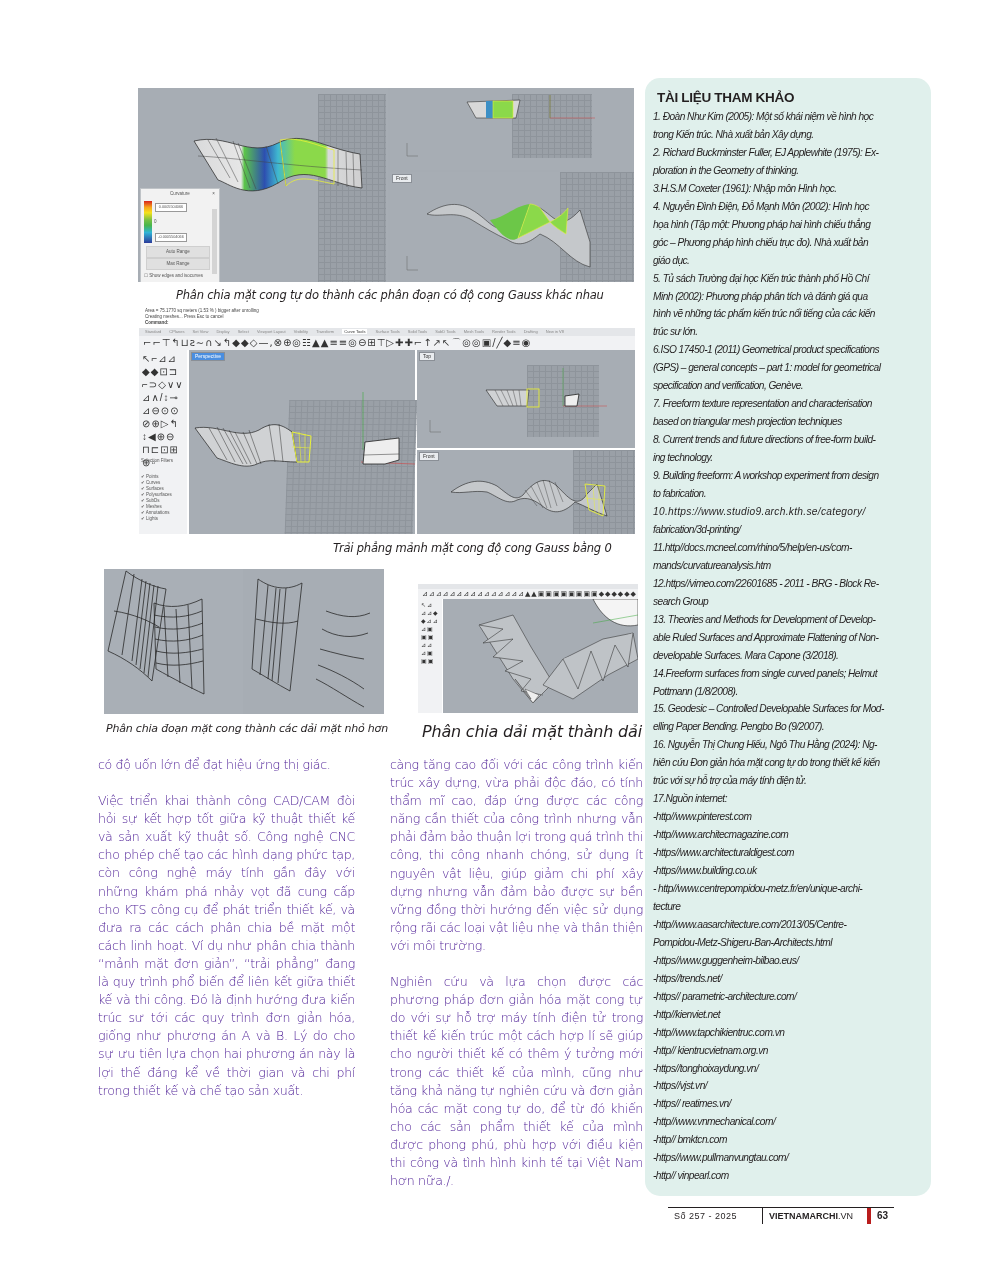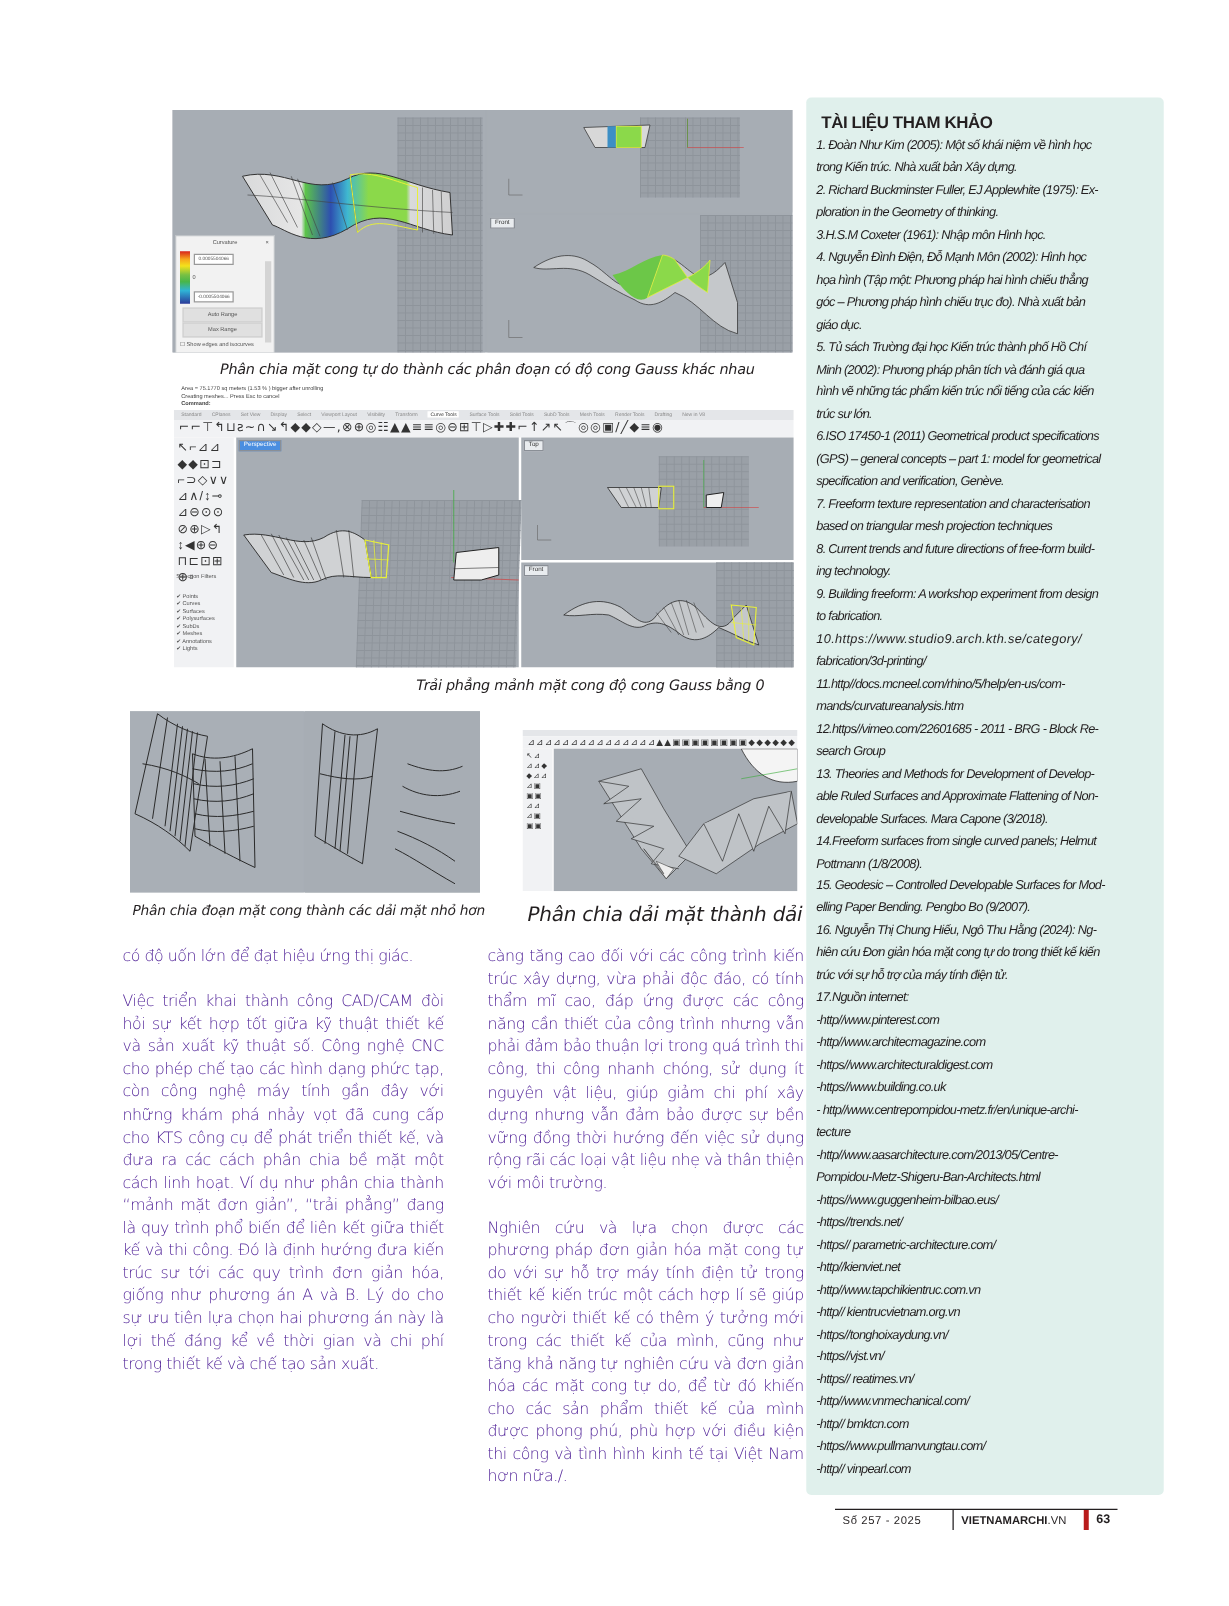--- a/index.html
+++ b/index.html
@@ -67,21 +67,21 @@
   
   .body-col {
     position: absolute; font-family: "DejaVu Sans", sans-serif; font-size: 12.6px;
     line-height: 18.1px; color: #4c1d95; text-align: justify; letter-spacing: -0.35px;
     font-weight: 300;
   }
   .body-col p { margin: 0 0 18px 0; }
 
   .refs {
     position: absolute; left: 645px; top: 78px; width: 286px; height: 1118px;
-    background: #e0f0ec; border-radius: 4px;
+    background: #e0f0ec; border-radius: 15px;
   }
   .refs-title {
     position: absolute; left: 12px; top: 12px; font-family: "Liberation Sans", sans-serif;
     font-weight: bold; font-size: 13.5px; color: #231f20; letter-spacing: -0.3px;
   }
   .refs-list {
     position: absolute; left: 8px; top: 30px; width: 270px; list-style: none; margin: 0; padding: 0;
     font-family: "Liberation Sans", sans-serif; font-style: italic; font-size: 10.2px;
     line-height: 17.95px; color: #231f20; letter-spacing: -0.55px;
   }

